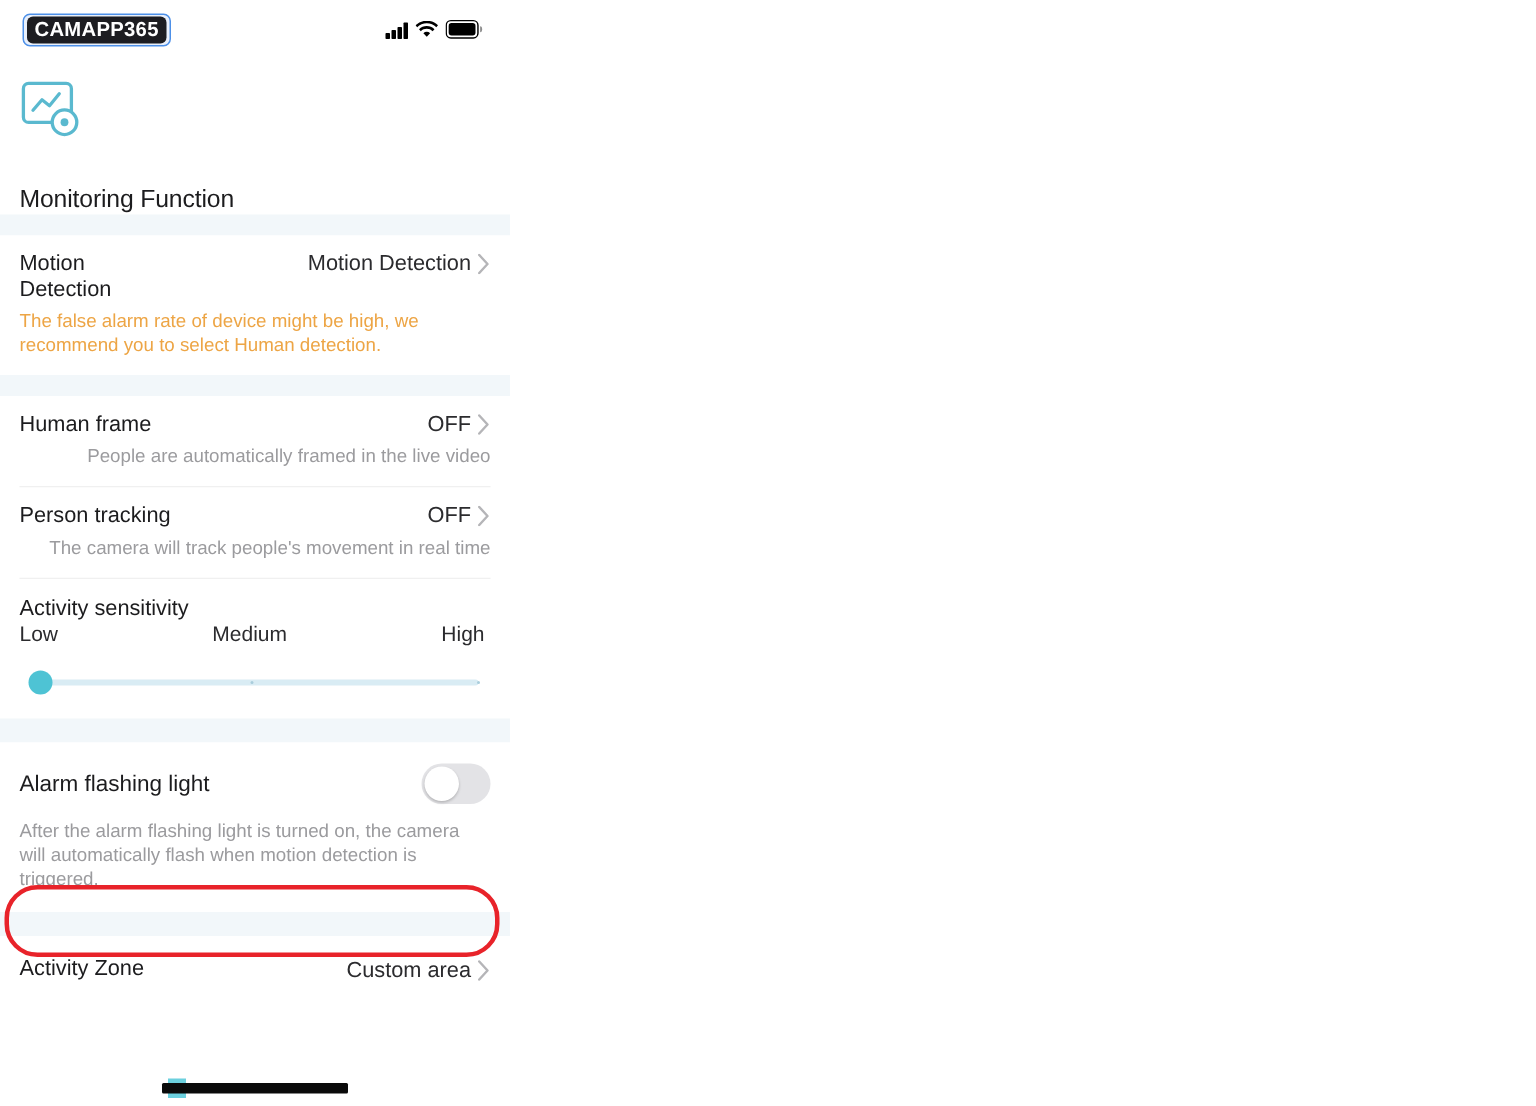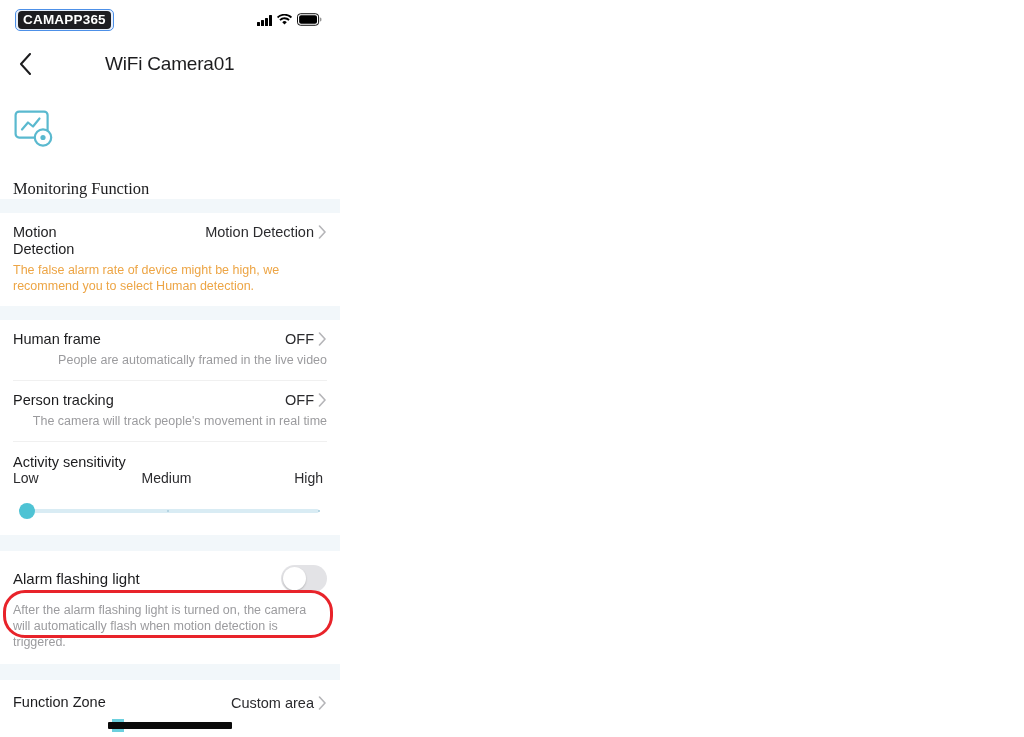--- a/index.html
+++ b/index.html
@@ -125,21 +125,20 @@
     margin: 18px 0 0 14px;
     width: 40px;
     height: 38px;
   }
 
   .mon-title {
     margin: 27px 0 0 13px;
     font-size: 16.5px;
     color: #1c1c1e;
     letter-spacing: -0.1px;
-    font-family: Liberation Serif, serif;
   }
 
   
   .gap {
     height: 14px;
     background: #f2f7fa;
     width: 100%;
   }
   .gap.tall { height: 16px; }
 
@@ -360,28 +359,20 @@
         </svg>
         <svg class="battery-ico" viewBox="0 0 26 13">
           <rect x="0.5" y="0.5" width="22" height="12" rx="3.2" fill="none" stroke="#000" stroke-width="1"></rect>
           <rect x="2.2" y="2.2" width="18.6" height="8.6" rx="2" fill="#000"></rect>
           <path d="M24 4.5c1 0 1.4.7 1.4 2s-.4 2-1.4 2Z" fill="#000" opacity="0.45"></path>
         </svg>
       </div>
     </div>
 
     
-    <div class="navbar">
-      <div class="back-btn">
-        <svg width="13" height="22" viewBox="0 0 13 22">
-          <path d="M11 1 2 11l9 10" fill="none" stroke="#1c1c1e" stroke-width="2" stroke-linecap="round" stroke-linejoin="round"></path>
-        </svg>
-      </div>
-      <div class="nav-title">WiFi Camera01</div>
-    </div>
 
     
     <svg class="mon-icon" viewBox="0 0 40 38">
       <rect x="1.6" y="1.6" width="32" height="26" rx="3.5" fill="none" stroke="#5ab9cf" stroke-width="2.2"></rect>
       <path d="M8 19.5 14 12.5 19 16.5 25.5 8.5" fill="none" stroke="#5ab9cf" stroke-width="2.2" stroke-linecap="round" stroke-linejoin="round"></path>
       <circle cx="29" cy="27.5" r="8.2" fill="#ffffff" stroke="#5ab9cf" stroke-width="2.2"></circle>
       <circle cx="29" cy="27.5" r="2.6" fill="#5ab9cf"></circle>
     </svg>
 
     <div class="mon-title">Monitoring Function</div>
@@ -465,21 +456,21 @@
           <div class="knob"></div>
         </div>
       </div>
       <div class="toggle-desc">After the alarm flashing light is turned on, the camera will automatically flash when motion detection is triggered.</div>
     </div>
 
     <div class="gap tall"></div>
 
     
     <div class="az-row">
-      <div class="row-label">Function Zone</div>
+      <div class="row-label">Activity Zone</div>
       <div class="row-value">
         <span>Custom area</span>
         <svg class="chev" viewBox="0 0 9 14">
           <path d="M1.5 1 7 7l-5.5 6" fill="none" stroke="#b5b5b8" stroke-width="1.6" stroke-linecap="round" stroke-linejoin="round"></path>
         </svg>
       </div>
     </div>
 
   </div>
 

